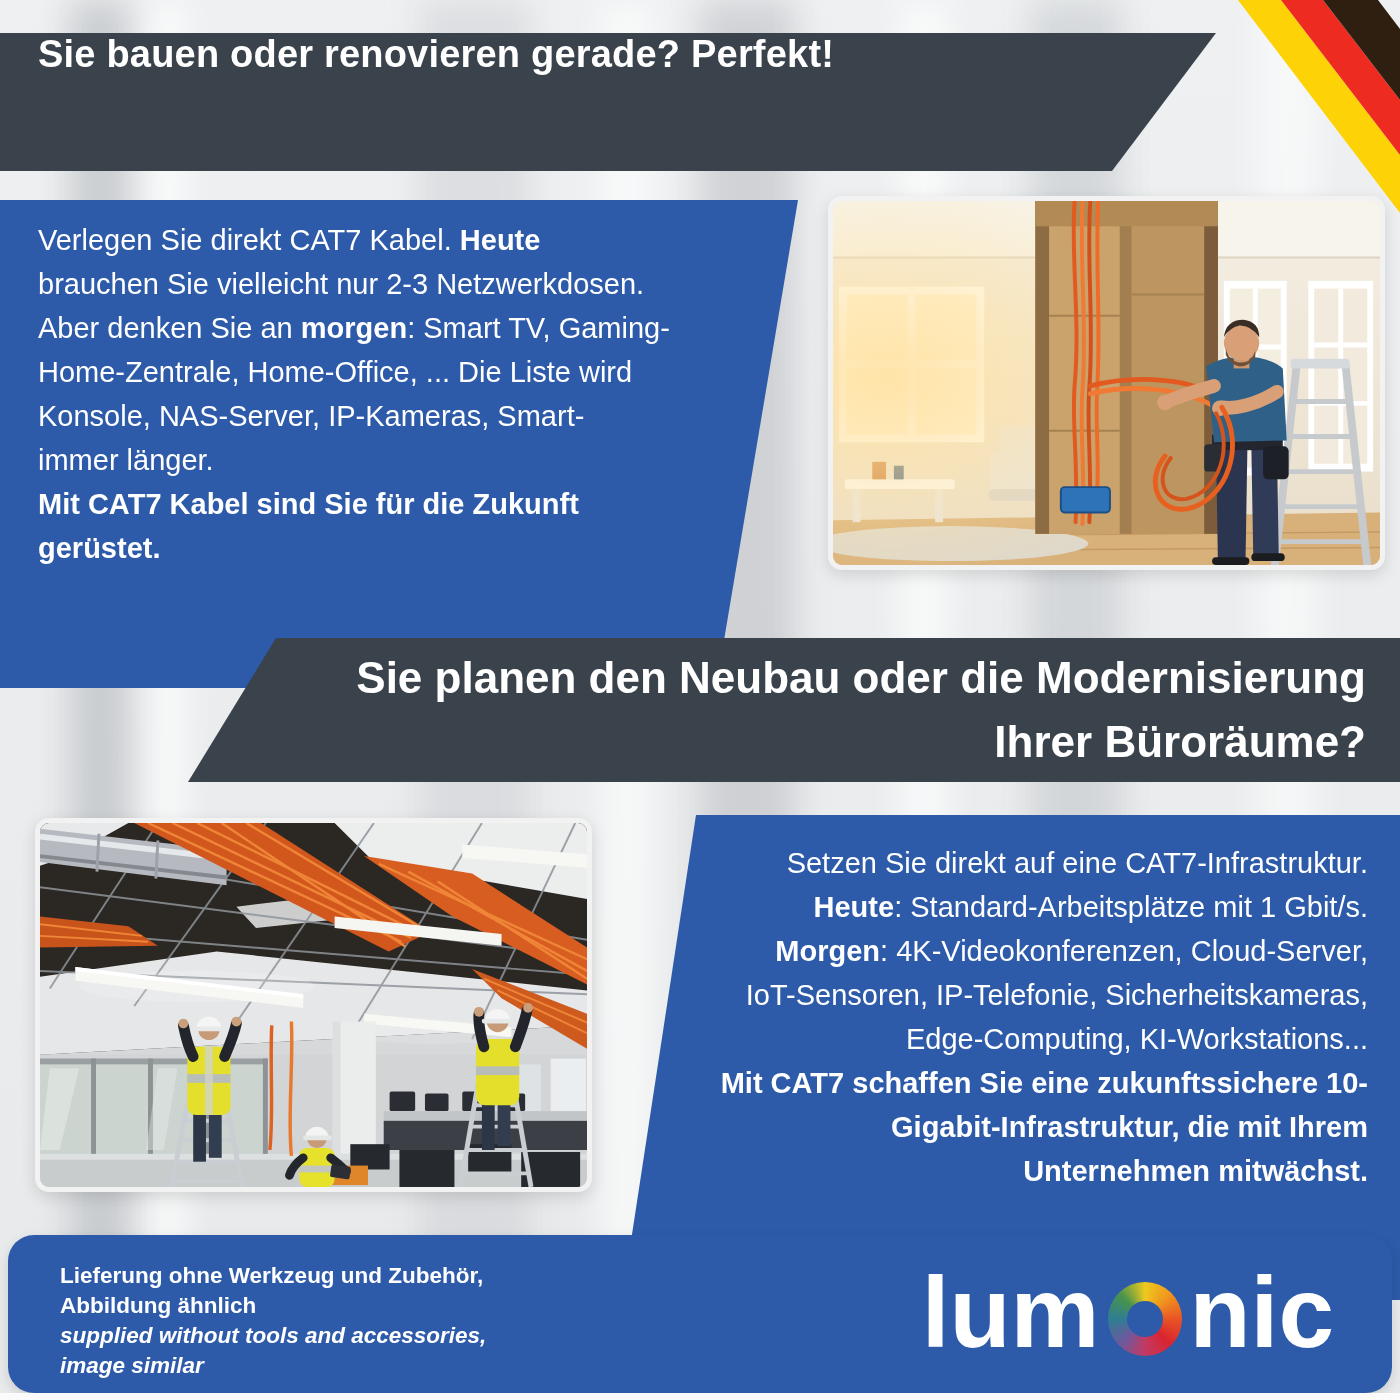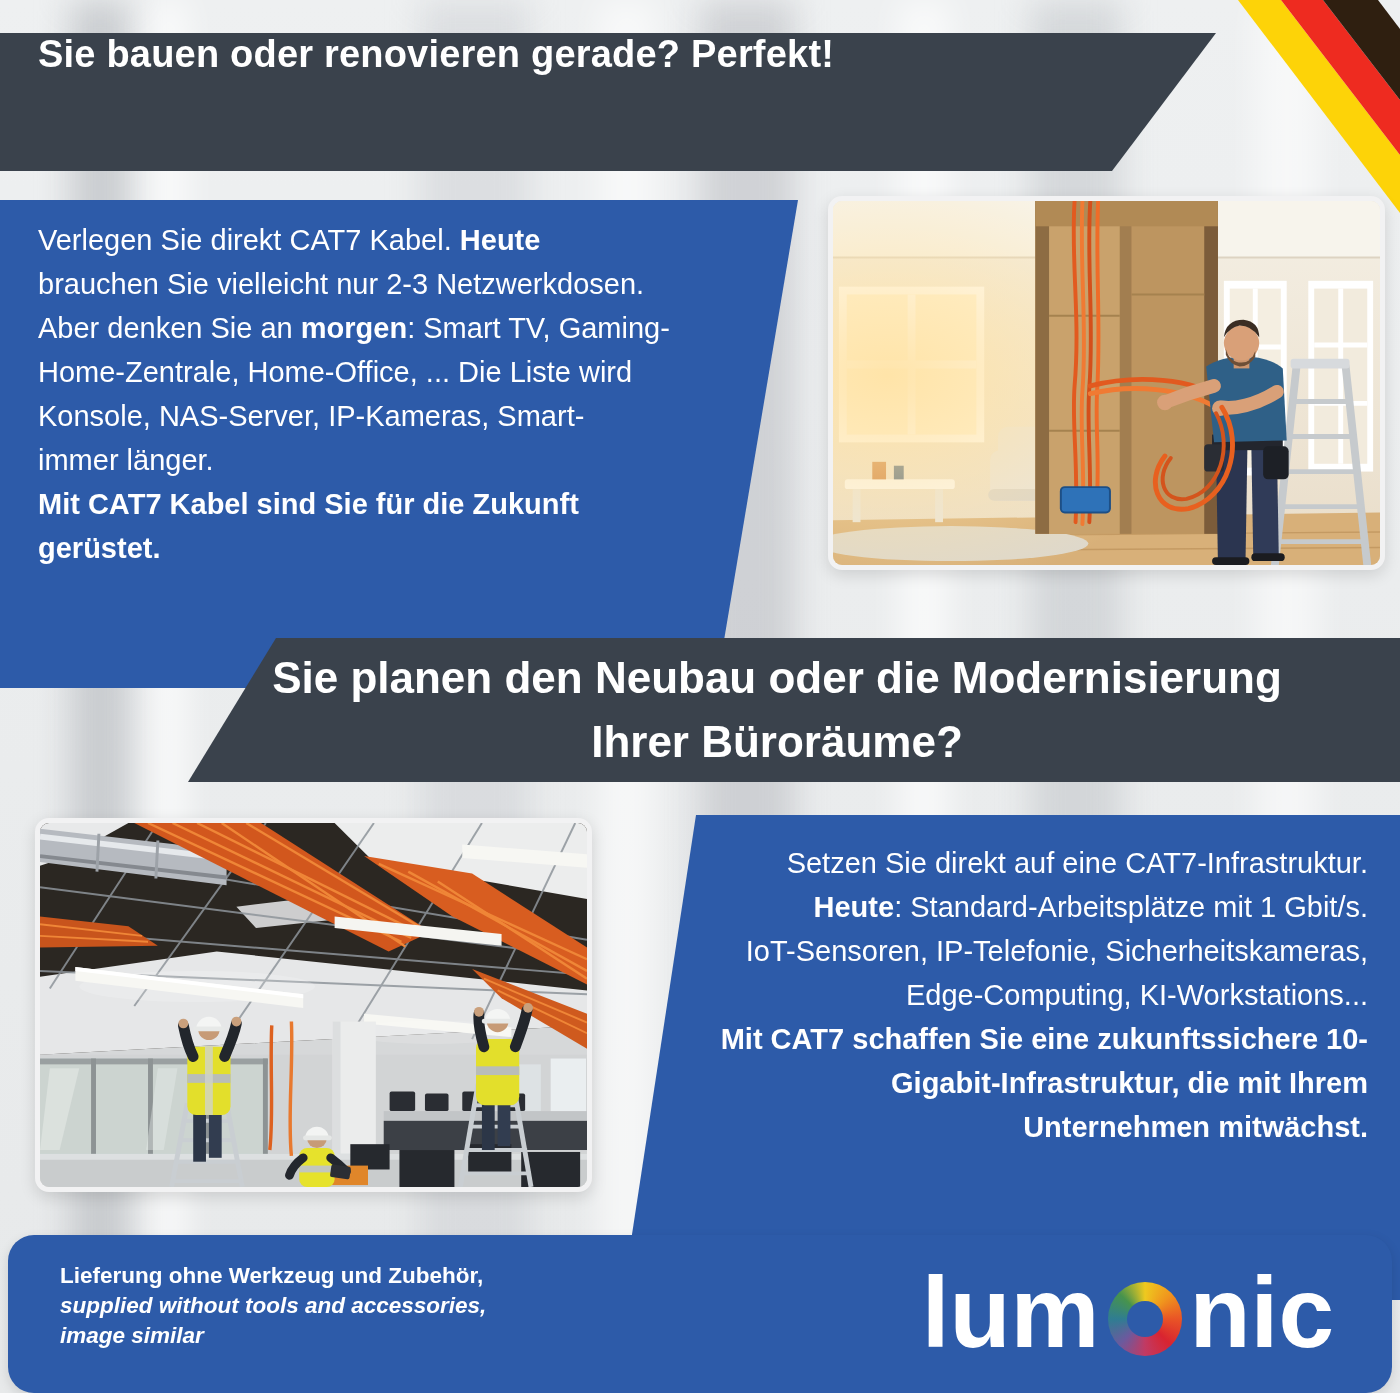--- a/index.html
+++ b/index.html
@@ -18,21 +18,21 @@
   .s7{left:1030px;width:92px;background:rgba(178,182,187,.4);}
   .s8{left:1255px;width:64px;background:rgba(255,255,255,.55);}
 
   
   .flag{position:absolute;inset:0;pointer-events:none;}
   .stripe{position:absolute;inset:0;}
   .stripe.gold {clip-path:polygon(1238px 0,1281px 0,1400px 155px,1400px 213px);}
   .stripe.red  {clip-path:polygon(1281px 0,1323px 0,1400px 100px,1400px 155px);}
   .stripe.black{clip-path:polygon(1323px 0,1378px 0,1400px 29px,1400px 100px);}
 
-  .banner{position:absolute;color:#fff;font-weight:700;align-items:center;}
+  .banner{position:absolute;color:#fff;font-weight:700;}
   .banner1{
     left:0;top:33px;width:1216px;height:138px;background:#3a424c;
     clip-path:polygon(0 0,100% 0,calc(100% - 104px) 100%,0 100%);
     display:flex;align-items:flex-start;padding-left:38px;box-sizing:border-box;
     font-size:38px;letter-spacing:.2px;
   }
   .banner2{
     left:188px;top:638px;width:1212px;height:144px;background:#3a424c;
     clip-path:polygon(88px 0,100% 0,100% 100%,0 100%);
     display:flex;flex-direction:column;justify-content:center;text-align:right;
@@ -369,30 +369,32 @@
         <circle cx="282" cy="324" r="10" fill="#c79b77"></circle>
         <path d="M270,324 A12 12 0 0 1 294,324 Z" fill="#f3f4f3"></path>
         <rect x="268" y="321" width="29" height="5" rx="2" fill="#e5e7e6"></rect>
       </g>
     </svg>
   </figure>
 
   <div class="bluepanel panel2">
       <div class="tline"><span>Setzen Sie direkt auf eine CAT7-Infrastruktur.</span></div>
       <div class="tline"><span class="b">Heute</span><span>: Standard-Arbeitsplätze mit 1 Gbit/s.</span></div>
+      <div class="tline"><span class="b">Morgen</span><span>: 4K-Videokonferenzen, Cloud-Server,</span></div>
       <div class="tline"><span>IoT-Sensoren, IP-Telefonie, Sicherheitskameras,</span></div>
       <div class="tline"><span>Edge-Computing, KI-Workstations...</span></div>
       <div class="tline"><span class="b">Mit CAT7 schaffen Sie eine zukunftssichere 10-</span></div>
       <div class="tline"><span class="b">Gigabit-Infrastruktur, die mit Ihrem</span></div>
       <div class="tline"><span class="b">Unternehmen mitwächst.</span></div>
     </div>
 
   <div class="footer">
     <div class="disclaimer">
       <div>Lieferung ohne Werkzeug und Zubehör,</div>
+      <div>Abbildung ähnlich</div>
       <div class="en">supplied without tools and accessories,</div>
       <div class="en">image similar</div>
     </div>
     <div class="logo">
       <span class="ltx">lum</span>
       <div class="oring" style="background: conic-gradient(rgb(238, 201, 31), rgb(240, 150, 29), rgb(233, 84, 38), rgb(217, 36, 48), rgb(193, 58, 99), rgb(107, 90, 158), rgb(47, 125, 146), rgb(71, 147, 77), rgb(238, 201, 31));">
         <div class="ohole"></div>
       </div>
       <span class="ltx">nic</span>
     </div>

